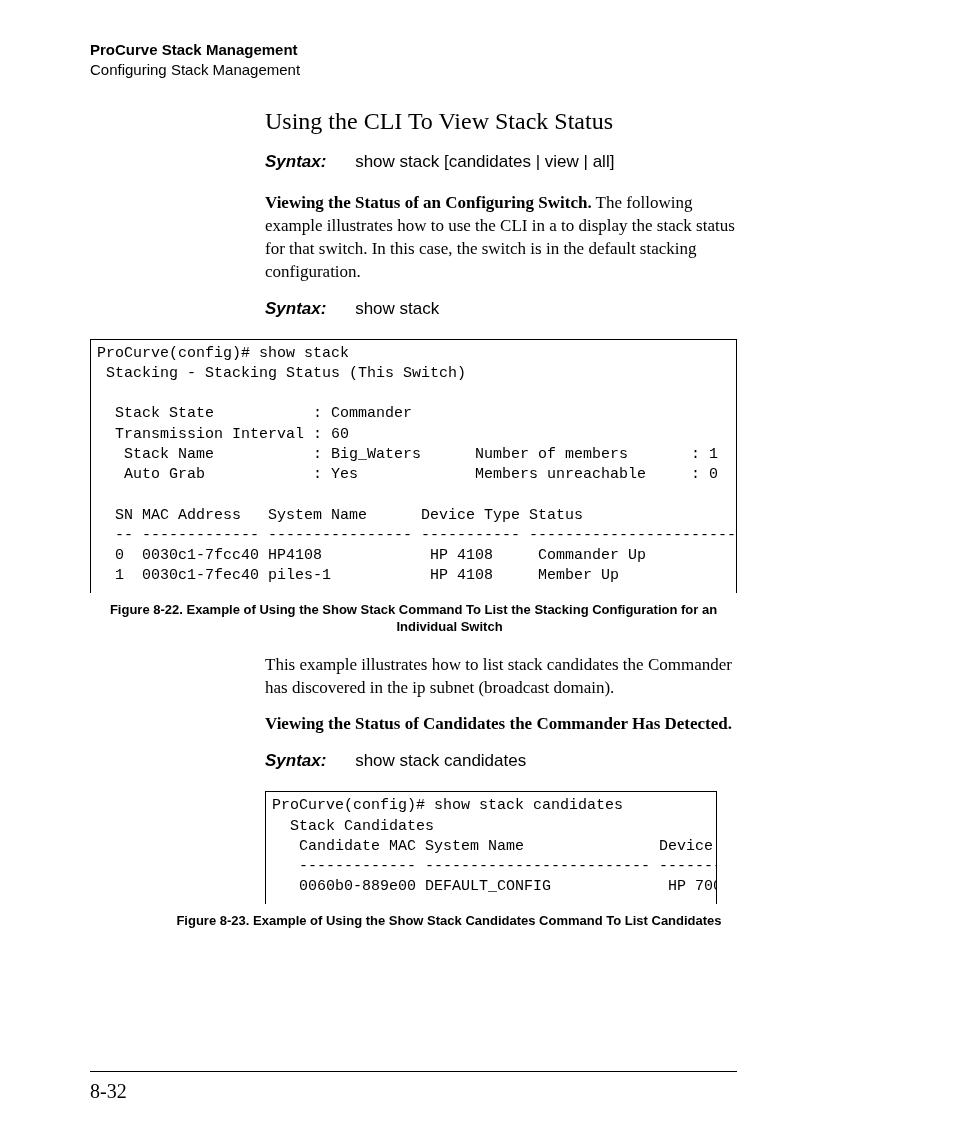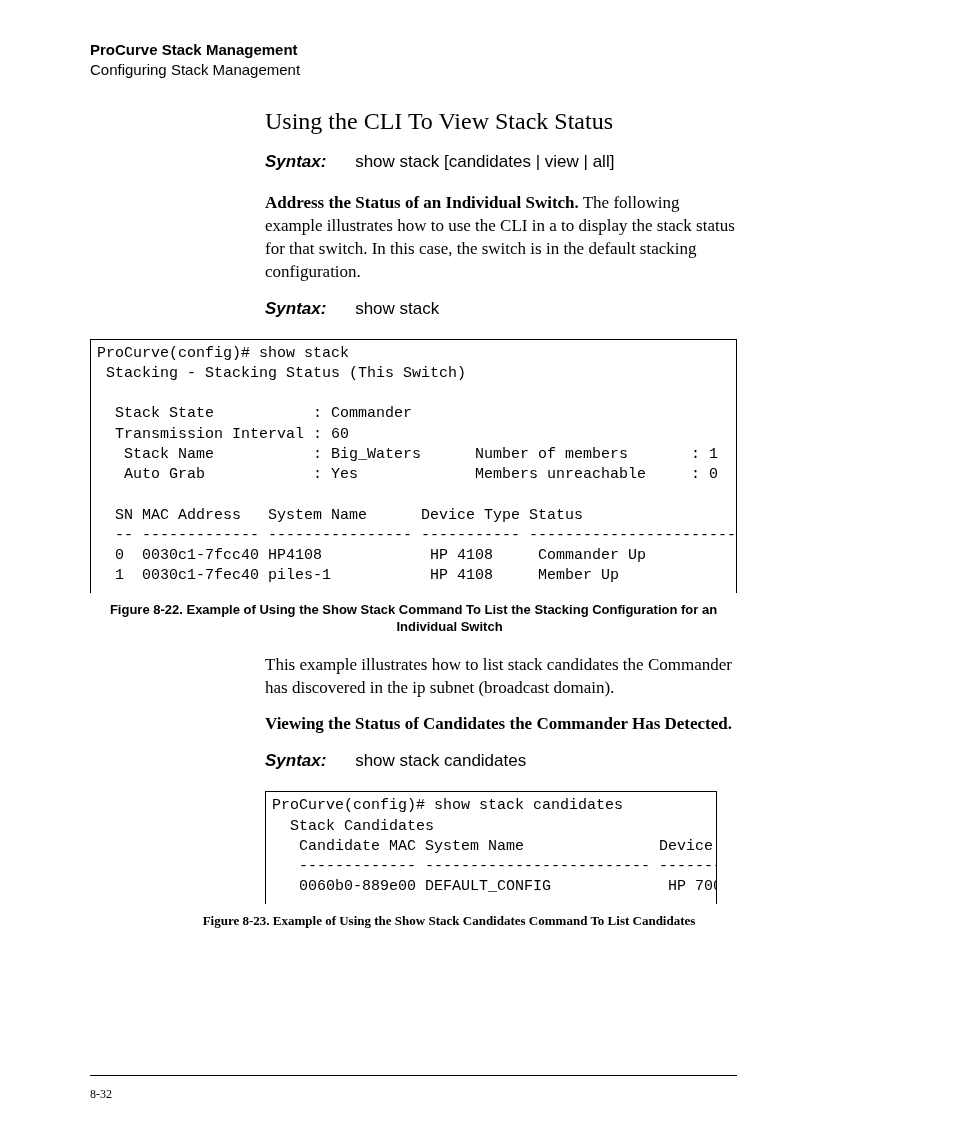--- a/index.html
+++ b/index.html
@@ -82,36 +82,35 @@
     font-size: 13px;
     margin: 8px 0 18px 0;
     text-indent: -72px;       
     padding-left: 72px;
     text-align: center;
   }
   .figure-caption.narrow {
     margin-left: 71px;
     padding-left: 115px;
     text-indent: -115px;
-    font-family: Liberation Serif, serif;
   }
   .footer {
     position: absolute;
     left: 90px;
     right: 85px;
     bottom: 40px;
   }
   .footer hr {
     border: none;
     border-top: 1.2px solid #000;
     margin: 0 0 6px 0;
   }
   .page-num {
     font-family: "Times New Roman", Georgia, serif;
-    font-size: 12px;
+    font-size: 20px;
   }
 </style>
 </head>
 <body>
 
 <div class="page">
 
   <div class="running-head">
     <span class="chapter">ProCurve Stack Management</span>
     <span class="section">Configuring Stack Management</span>
@@ -119,21 +118,21 @@
 
   <div class="body-col">
     <h2 class="section-title">Using the CLI To View Stack Status</h2>
 
     <div class="syntax-line">
       <span class="syntax-label">Syntax:</span>
       <span class="syntax-value">show stack [candidates | view | all]</span>
     </div>
 
     <p class="body">
-      <span class="runin-head">Address the Status of an Individual Switch.</span><span>  The following example illustrates how to use the CLI in a  to display the stack status for that switch. In this case, the switch is in the default stacking configuration.</span>
+      <span class="runin-head">Viewing the Status of an Configuring Switch.</span><span>  The following example illustrates how to use the CLI in a  to display the stack status for that switch. In this case, the switch is in the default stacking configuration.</span>
     </p>
 
     <div class="syntax-line">
       <span class="syntax-label">Syntax:</span>
       <span class="syntax-value">show stack</span>
     </div>
   </div>
 
   <div class="figure-box">ProCurve(config)# show stack
  Stacking - Stacking Status (This Switch)

